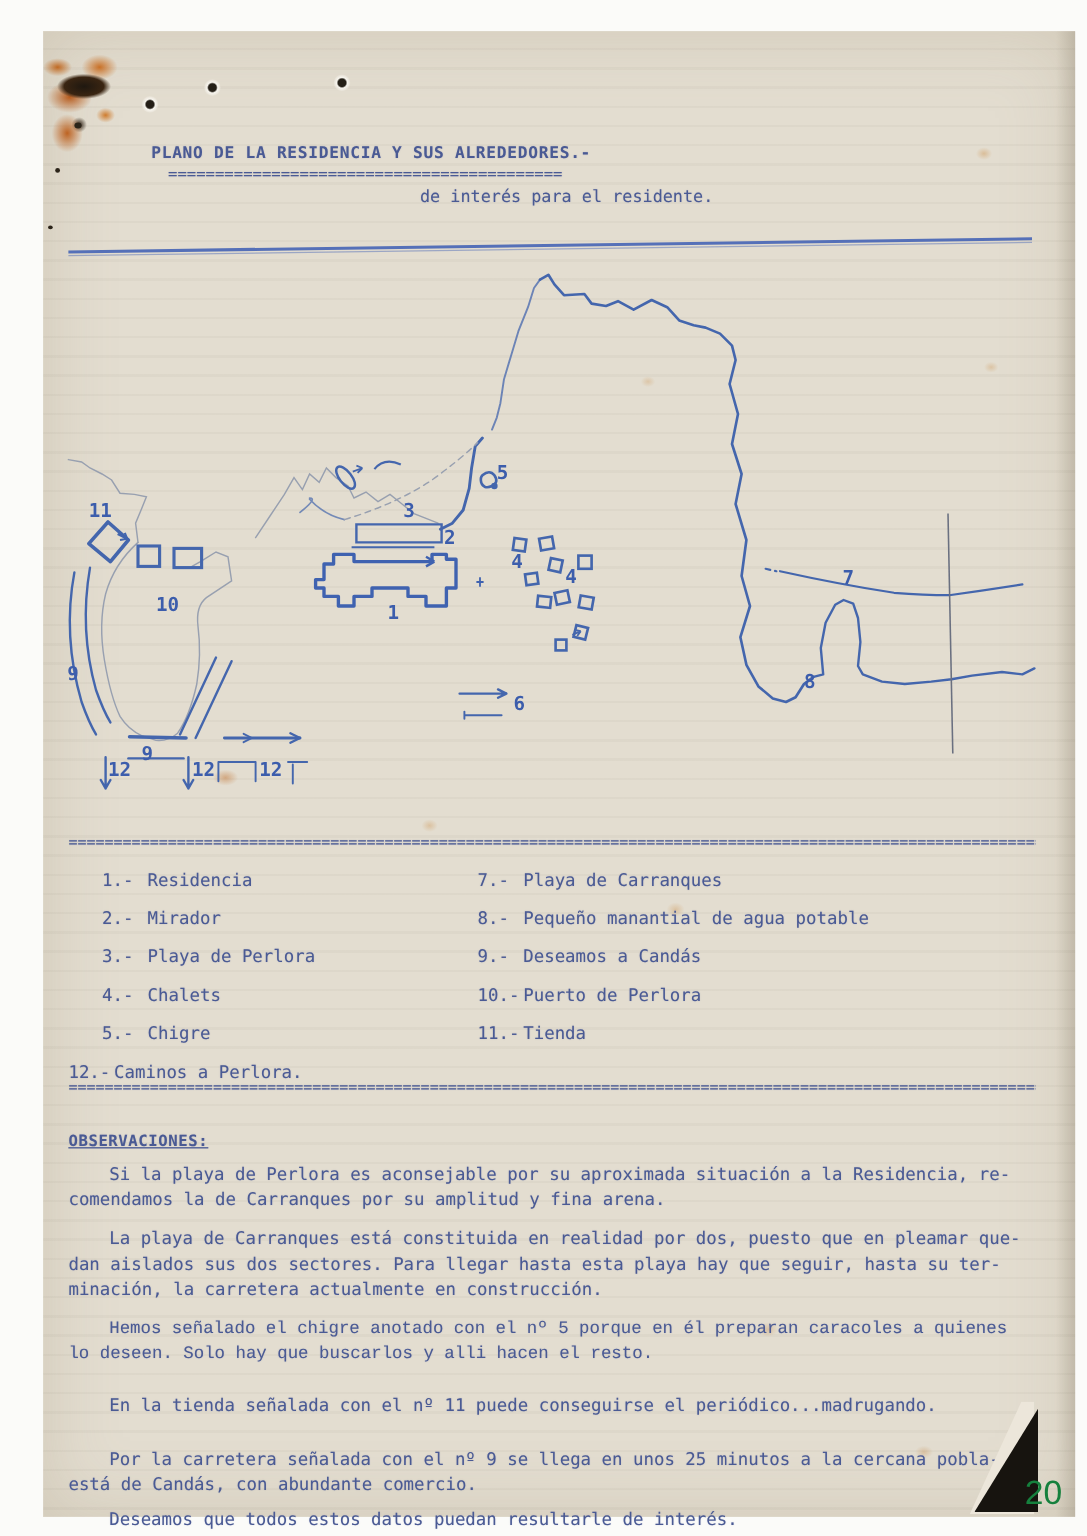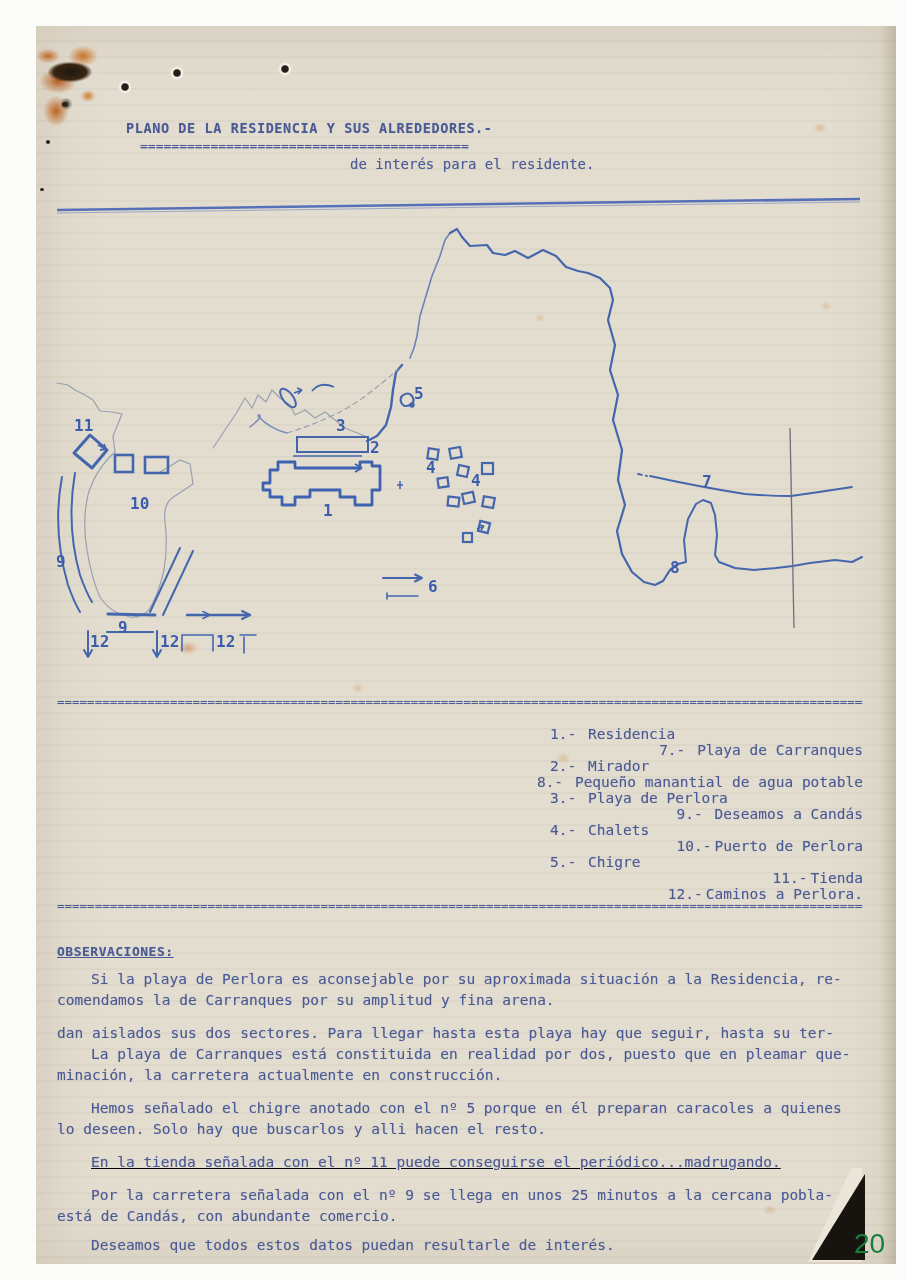--- a/index.html
+++ b/index.html
@@ -17,21 +17,21 @@
   .title{position:absolute;left:126px;top:120px;font-size:13.5px;font-weight:bold;letter-spacing:.6px;}
   .title-underline{position:absolute;left:140px;top:138px;width:336px;overflow:hidden;white-space:nowrap;
          font-size:13px;letter-spacing:0;}
   .subtitle{position:absolute;left:350px;top:156px;font-size:14px;}
   .rule-svg{position:absolute;left:50px;top:188px;}
   .map-svg{position:absolute;left:50px;top:215px;}
   .sep{position:absolute;left:57px;width:806px;overflow:hidden;white-space:nowrap;font-size:12.5px;}
   .sep.top{top:694px;}
   .sep.bottom{top:898px;}
   .legend{position:absolute;left:57px;top:726px;width:806px;}
-  .legend-row{display:flex;height:32px;align-items:flex-end;flex-direction:column;}
+  .legend-row{display:flex;height:32px;align-items:flex-start;}
   .legend-cell{font-size:14.5px;white-space:nowrap;}
   .legend-cell.l{width:341px;padding-left:28px;box-sizing:border-box;}
   .legend-cell .num{display:inline-block;min-width:38px;}
   .obs{position:absolute;left:57px;top:944px;width:808px;}
   .obs-heading{font-size:13px;font-weight:bold;text-decoration:underline;letter-spacing:.5px;margin-bottom:10px;}
   .para{margin-bottom:12px;}
   .para .line{font-size:14.5px;line-height:21px;white-space:nowrap;}
   .para .line.first{text-indent:34px;}
   
   .rust{position:absolute;left:28px;top:26px;width:100px;height:120px;pointer-events:none;background:
@@ -225,29 +225,29 @@
 
 <div class="sep bottom ink">==============================================================================================================</div>
 
 <div class="obs">
   <div class="obs-heading ink">OBSERVACIONES:</div>
   <div class="para">
     <div class="line first ink">Si la playa de Perlora es aconsejable por su aproximada situación a la Residencia, re-</div>
     <div class="line ink">comendamos la de Carranques por su amplitud y fina arena.</div>
   </div>
   <div class="para">
+    <div class="line first ink">La playa de Carranques está constituida en realidad por dos, puesto que en pleamar que-</div>
     <div class="line ink">dan aislados sus dos sectores. Para llegar hasta esta playa hay que seguir, hasta su ter-</div>
-    <div class="line first ink">La playa de Carranques está constituida en realidad por dos, puesto que en pleamar que-</div>
     <div class="line ink">minación, la carretera actualmente en construcción.</div>
   </div>
-  <div class="para" style="margin-bottom:12px;">
+  <div class="para" style="margin-bottom:22px;font-family:Liberation Mono, monospace;">
     <div class="line first ink">Hemos señalado el chigre anotado con el nº 5 porque en él preparan caracoles a quienes</div>
     <div class="line ink">lo deseen. Solo hay que buscarlos y alli hacen el resto.</div>
   </div>
-  <div class="para" style="margin-bottom:12px;text-decoration:underline;">
+  <div class="para" style="margin-bottom:24px;">
     <div class="line first ink">En la tienda señalada con el nº 11 puede conseguirse el periódico...madrugando.</div>
   </div>
   <div class="para" style="margin-bottom:8px;">
     <div class="line first ink">Por la carretera señalada con el nº 9 se llega en unos 25 minutos a la cercana pobla-</div>
     <div class="line ink">está de Candás, con abundante comercio.</div>
   </div>
   <div class="para">
     <div class="line first ink">Deseamos que todos estos datos puedan resultarle de interés.</div>
   </div>
 </div>

